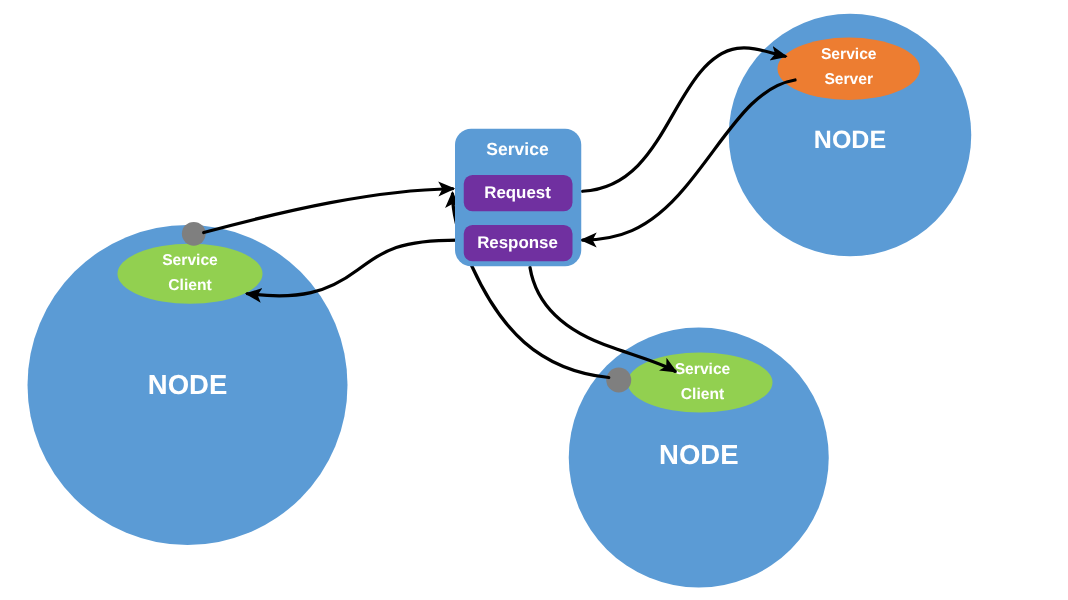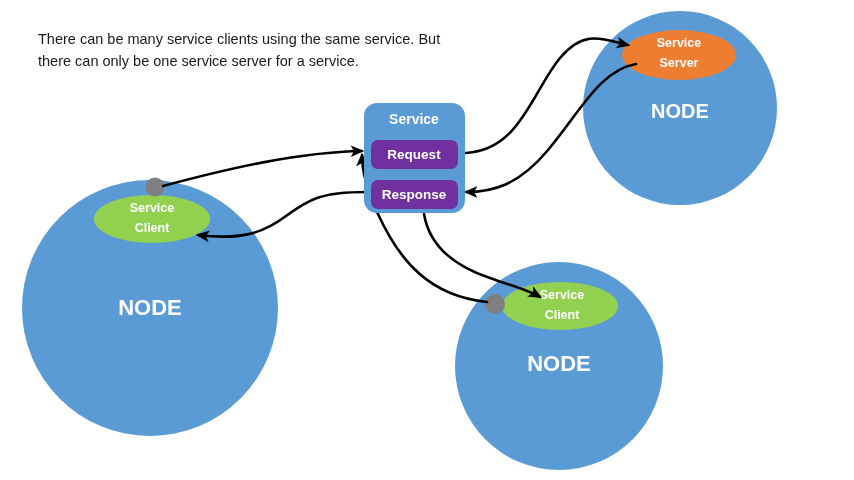--- a/index.html
+++ b/index.html
@@ -135,16 +135,14 @@
       <text class="svc-title" x="414" y="120">Service</text>
 
       <rect x="371" y="140" rx="7" ry="7" width="87" height="29" fill="#7030A0"></rect>
       <text class="op-label" x="414" y="155">Request</text>
 
       <rect x="371" y="180" rx="7" ry="7" width="87" height="29" fill="#7030A0"></rect>
       <text class="op-label" x="414" y="195">Response</text>
     </g>
   </svg>
 
-  <div class="caption-text">There can be many service clients using the same service. But
-there can only be one service server for a service.</div>
 
 </div>
 
 </body></html>

